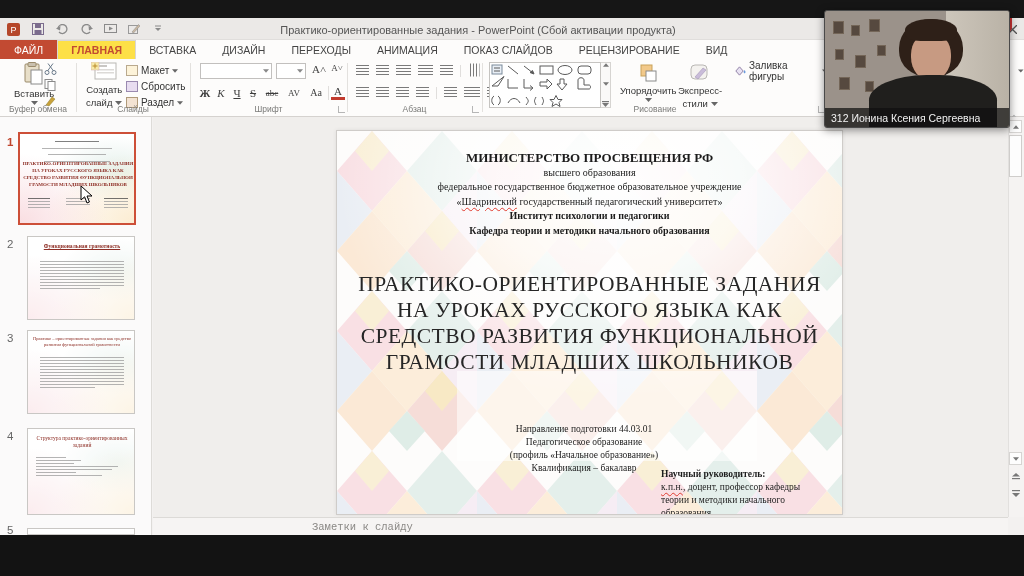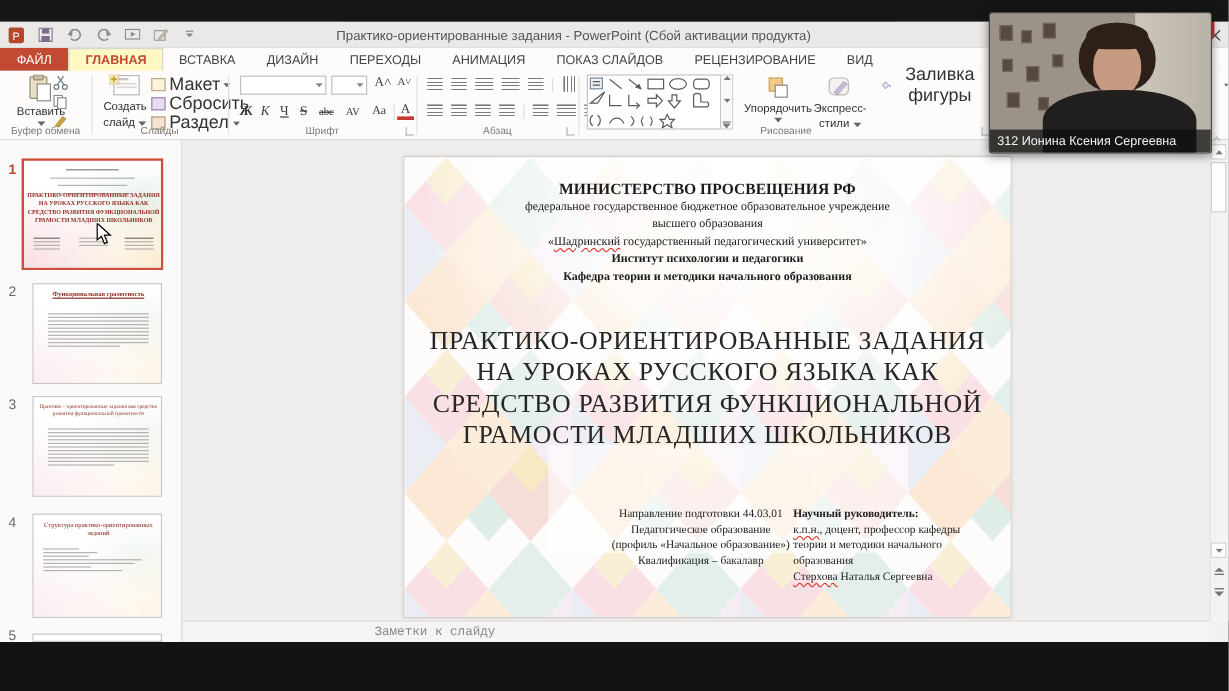--- a/index.html
+++ b/index.html
@@ -21,28 +21,28 @@
   .titlebar { left:0; top:18px; width:1024px; height:22px; background:#ebe9e7; border-bottom:1px solid #e0dedc; }
   .ppt-title { left:0; top:24px; width:956px; text-align:center; font-size:11px; color:#555; }
   .qat { left:6px; top:21px; display:flex; gap:8px; align-items:center; }
   .qat-icon { width:16px; height:16px; display:flex; align-items:center; justify-content:center; font-size:12px; color:#8a6d5c; }
   .winclose { right:4px; top:22px; width:16px; height:14px; display:flex; align-items:center; justify-content:center; }
 
   
   .tabsrow { left:0; top:40px; width:1024px; height:19px; background:#fdfcfb; display:flex; align-items:stretch; }
   .tab { padding:0 13px; font-size:10.5px; color:#444; display:flex; align-items:center; }
   .tab.file { background:#c24a32; color:#fff; font-weight:normal; padding:0 14px; }
-  .tab.active { background:#fef9c3; color:#c24a32; border:1px solid #d8d6d4; border-bottom:none; font-weight:bold; }
+  .tab.active { background:#fde047; color:#c24a32; border:1px solid #d8d6d4; border-bottom:none; font-weight:bold; }
 
   
   .ribbon { left:0; top:59px; width:1024px; height:58px; background:#fdfcfb; border-bottom:1px solid #d5d2cf; }
   .grp-label { position:absolute; bottom:2px; width:100%; text-align:center; font-size:8.5px; color:#7a7a78; }
   .vdiv { position:absolute; top:4px; bottom:4px; width:1px; background:#e3e1de; }
   .bigbtn { display:flex; flex-direction:column; align-items:center; font-size:9.5px; color:#333; gap:2px; }
-  .smallrow { display:flex; align-items:center; gap:3px; font-size:15px; color:#333; height:13px;text-align:center; }
+  .smallrow { display:flex; align-items:center; gap:3px; font-size:10px; color:#333; height:13px; }
   .box-ico { width:12px; height:11px; border:1px solid #b9a98e; background:#fdf3d9; }
   .selbox { border:1px solid #c2c0be; background:#fff; height:16px; font-size:9px; color:#666; display:flex; align-items:center; justify-content:flex-end; padding:0 2px; }
   .fbtn { font-family:"Liberation Serif", serif; font-size:11px; color:#3d3d3d; width:14px; text-align:center; }
   .hlines { width:13px; height:10px; background:repeating-linear-gradient(to bottom,#7a7a7a 0 1px,transparent 1px 3px); }
   .dlauncher { position:absolute; right:2px; bottom:3px; width:7px; height:7px; border-left:1px solid #999; border-bottom:1px solid #999; transform:rotate(0deg); opacity:.7; }
 
   
   .thumbpanel { left:0; top:117px; width:152px; height:418px; background:#fbfafa; border-right:1px solid #dddbd8; }
   .thumbnum { font-size:11.5px; color:#666; }
   .thumb { background:#fff; border:1px solid #c9c7c4; overflow:hidden; }
@@ -523,42 +523,42 @@
         </radialGradient>
       </defs>
       <rect width="507" height="385" fill="url(#mosaic)"></rect>
       <rect width="507" height="385" fill="#ffffff" opacity="0.30"></rect>
       <rect width="507" height="385" fill="url(#whiteout)"></rect>
       <rect x="120" y="240" width="300" height="90" fill="#ffffff" opacity="0.55"></rect>
     </svg>
 
     <div class="slide-head">
       <div style="font-weight:bold; font-size:13px;">МИНИСТЕРСТВО ПРОСВЕЩЕНИЯ РФ</div>
+      <div>высшего образования</div>
       <div>федеральное государственное бюджетное образовательное учреждение</div>
-      <div>высшего образования</div>
       <div><span>«</span><span class="wavy">Шадринский</span><span> государственный педагогический университет»</span></div>
       <div style="font-weight:bold;">Институт психологии и педагогики</div>
       <div style="font-weight:bold;">Кафедра теории и методики начального образования</div>
     </div>
 
     <div class="slide-title">
       <div>ПРАКТИКО-ОРИЕНТИРОВАННЫЕ ЗАДАНИЯ</div>
       <div>НА УРОКАХ РУССКОГО ЯЗЫКА КАК</div>
       <div>СРЕДСТВО РАЗВИТИЯ ФУНКЦИОНАЛЬНОЙ</div>
       <div>ГРАМОСТИ МЛАДШИХ ШКОЛЬНИКОВ</div>
     </div>
 
     <div class="bcol" style="left:167px; width:160px; text-align:center;">
       <div>Направление подготовки 44.03.01</div>
       <div>Педагогическое образование</div>
       <div>(профиль «Начальное образование»)</div>
       <div>Квалификация – бакалавр</div>
     </div>
     <div class="bcol" style="left:324px; width:172px;">
-      <div style="font-weight:bold;">Научный руководитель:</div>
+      <div style="font-weight:bold;margin-top:45px;">Научный руководитель:</div>
       <div><span class="wavy">к.п.н.</span><span>, доцент, профессор кафедры</span></div>
       <div>теории и методики начального</div>
       <div>образования</div>
       <div><span class="wavy">Стерхова</span><span> Наталья Сергеевна</span></div>
     </div>
   </div>
 
   <div class="abs scrollbar"></div>
   <div class="sbtn abs" style="left:1009px; top:120px;">
       <svg width="6" height="4" viewBox="0 0 7 4">

